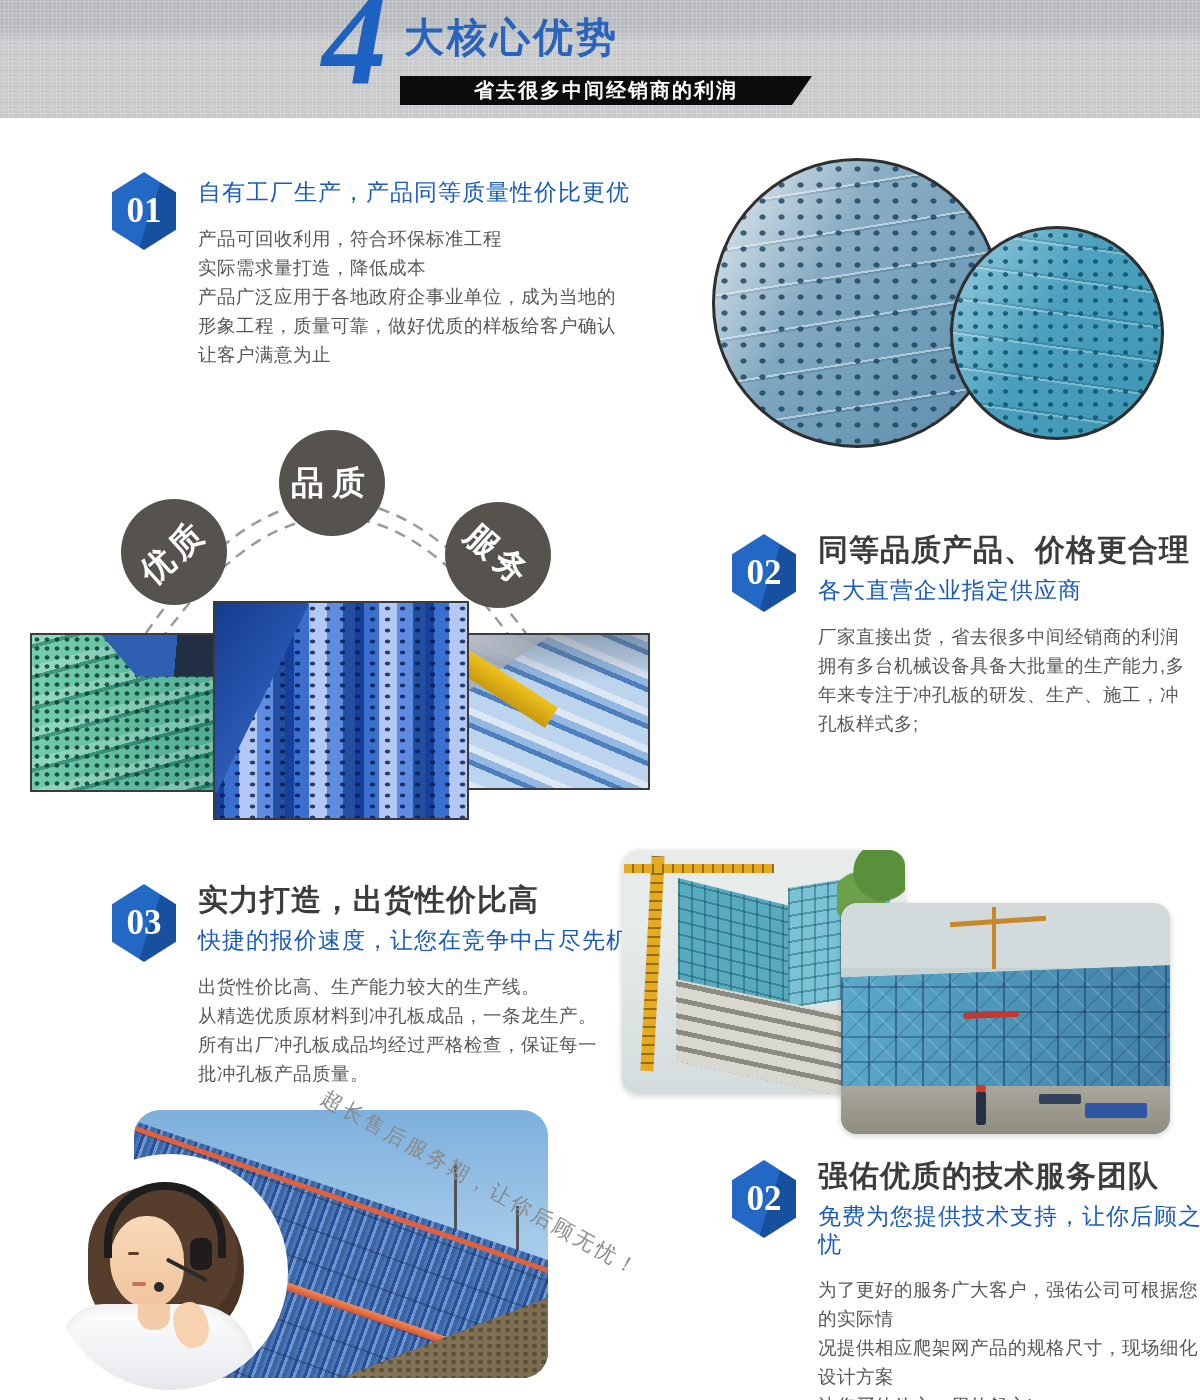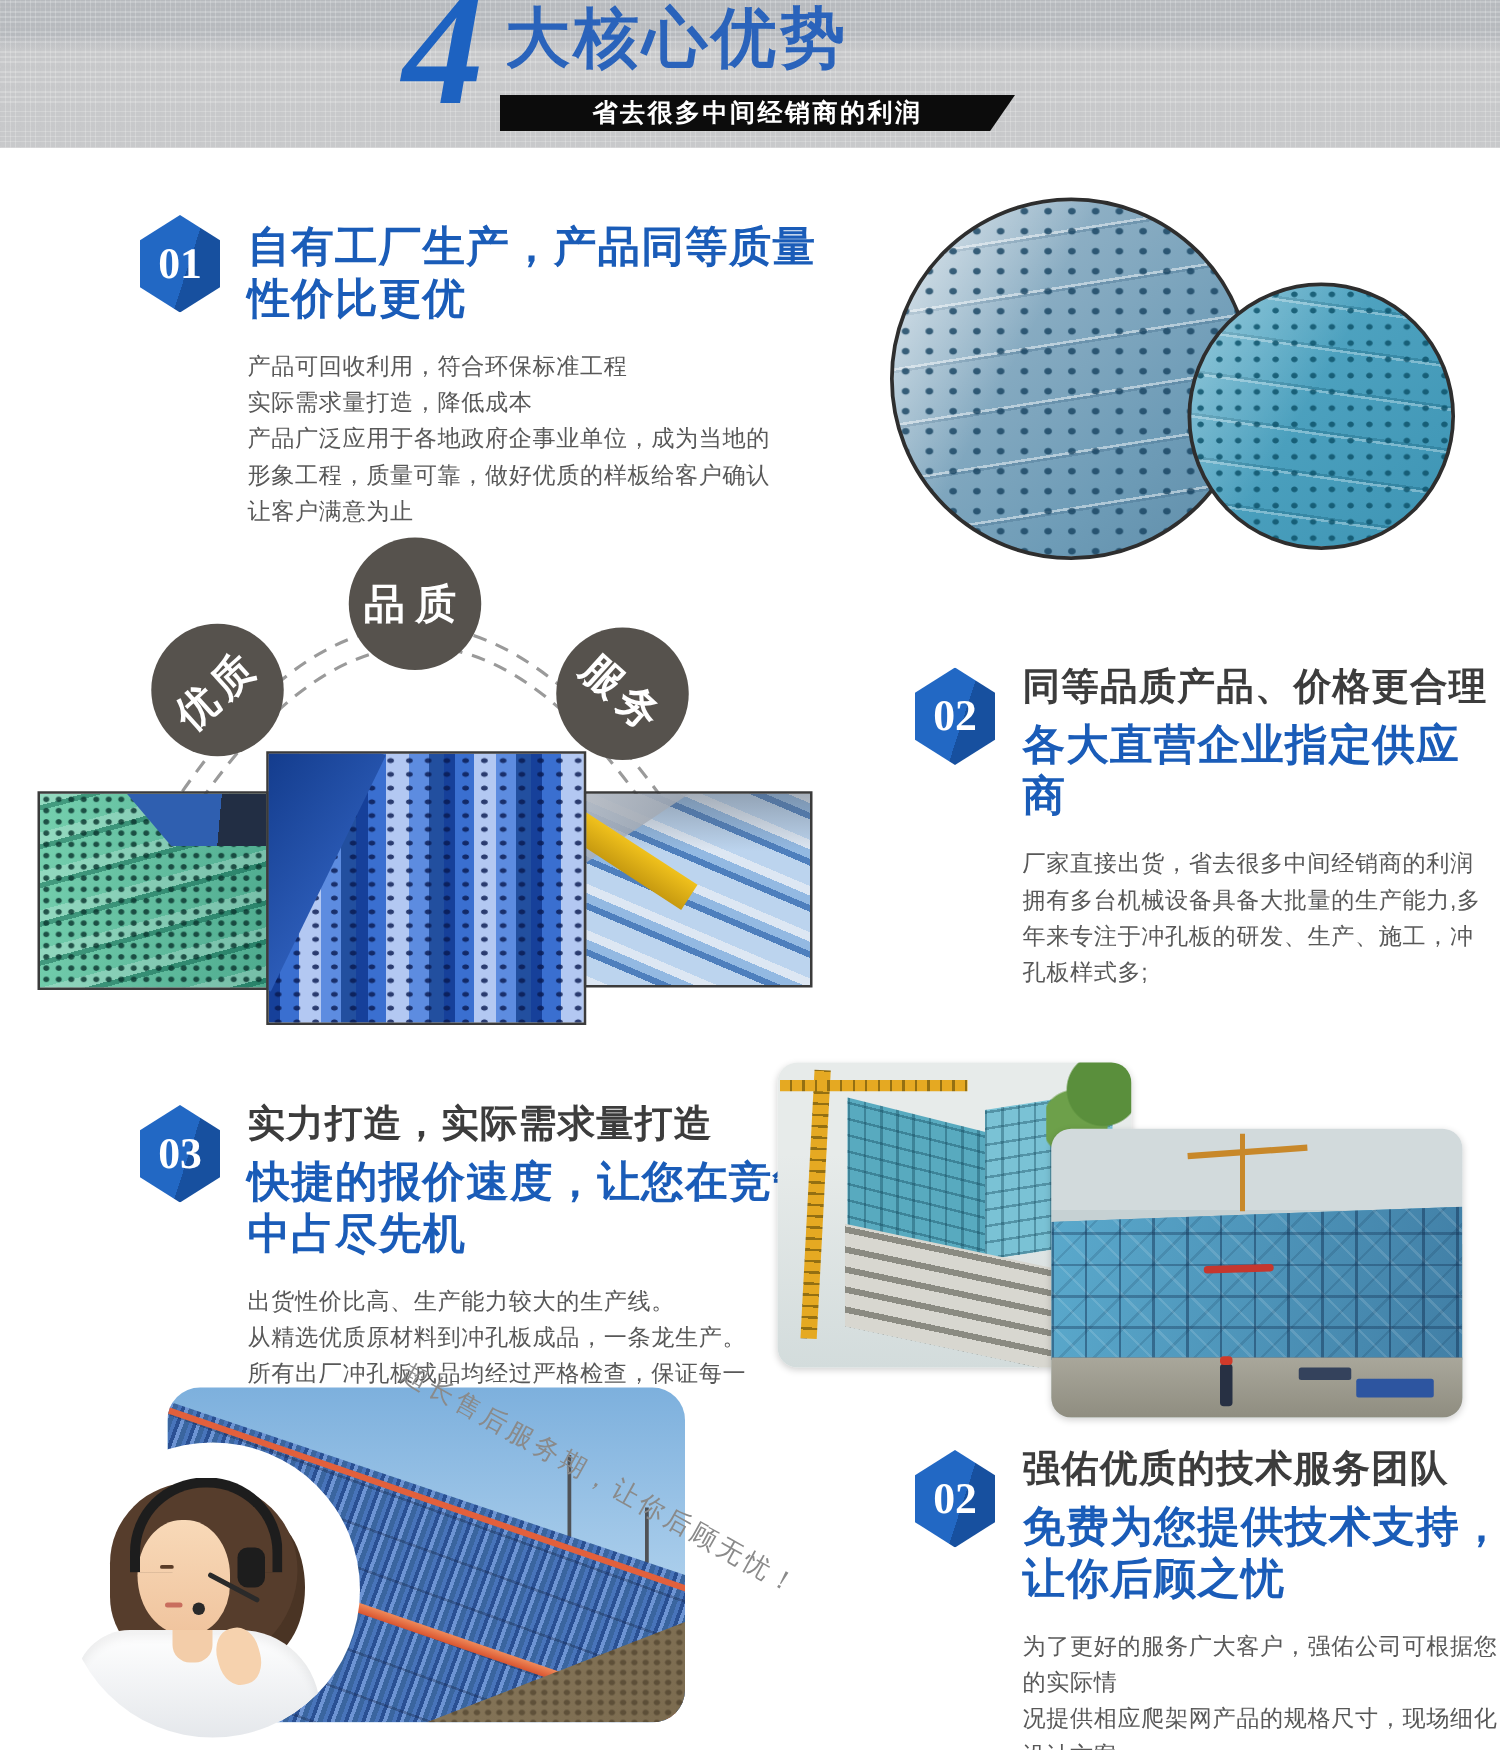--- a/index.html
+++ b/index.html
@@ -9,44 +9,44 @@
   
   .header{position:absolute;left:0;top:0;width:1200px;height:118px;background-color:#c5c6c8;
     background-image:
       repeating-linear-gradient(0deg, rgba(255,255,255,.20) 0 1px, transparent 1px 4px),
       repeating-linear-gradient(90deg, rgba(255,255,255,.20) 0 1px, transparent 1px 4px),
       repeating-linear-gradient(0deg, rgba(118,120,126,.18) 0 1px, transparent 1px 16px),
       repeating-linear-gradient(90deg, rgba(118,120,126,.18) 0 1px, transparent 1px 16px),
       linear-gradient(180deg,#b7babe 0 28px,#c8c9cb 40px);}
   .big4{position:absolute;left:322px;top:-26px;font-family:"Liberation Serif",serif;
         font-style:italic;font-weight:bold;font-size:130px;color:#1d62c1;line-height:1;}
-  .h-title{position:absolute;left:404px;top:6px;font-family:"Liberation Serif",serif;
-        font-weight:bold;font-size:52px;color:#2a63bb;letter-spacing:3px;line-height:1;}
+  .h-title{position:absolute;left:404px;top:18px;font-family:"Liberation Serif",serif;
+        font-weight:bold;font-size:40px;color:#2a63bb;letter-spacing:3px;line-height:1;}
   .h-tag{position:absolute;left:653px;top:32px;font-family:"Liberation Serif",serif;
         font-weight:bold;font-size:33px;color:#fff;line-height:1;letter-spacing:1px;}
   .banner{position:absolute;left:400px;top:76px;width:412px;height:29px;background:#0c0c0c;
         clip-path:polygon(0 0,100% 0,calc(100% - 20px) 100%,0 100%);
         display:flex;align-items:center;justify-content:center;}
   .banner span{color:#fff;font-weight:bold;font-size:20px;letter-spacing:2px;}
 
   
   .section{position:absolute;width:560px;}
   #sec1{left:112px;top:170px;}
   #sec2{left:732px;top:532px;width:470px;}
   #sec3{left:112px;top:882px;}
   #sec4{left:732px;top:1158px;width:475px;}
   .hex{position:absolute;left:0;top:2px;width:64px;height:78px;
        clip-path:polygon(50% 0,100% 26%,100% 74%,50% 100%,0 74%,0 26%);
        background:linear-gradient(108deg,#2268c4 0 58%,#17509f 58%);
        display:flex;align-items:center;justify-content:center;
        color:#fff;font-family:"Liberation Serif",serif;font-weight:bold;font-size:35px;}
   .st{margin-left:86px;font-weight:bold;font-size:30px;color:#3c3c3c;letter-spacing:1px;line-height:1.2;}
   .serif-title .st{font-family:"Liberation Serif",serif;}
-  .ss{margin-left:86px;margin-top:9px;font-family:"Liberation Serif",serif;font-weight:bold;
-      font-size:34px;color:#1a5cb8;letter-spacing:1px;line-height:1.2;}
+  .ss{margin-left:86px;margin-top:9px;font-family:"Liberation Serif",serif;font-weight:normal;
+      font-size:23px;color:#1a5cb8;letter-spacing:1px;line-height:1.2;}
   .sb{margin-left:86px;margin-top:17px;font-size:18.5px;line-height:29px;color:#585858;
       white-space:pre-line;letter-spacing:.5px;}
 
   
   .connectors{position:absolute;left:40px;top:410px;z-index:1;}
   .vcircle{position:absolute;width:106px;height:106px;border-radius:50%;background:#56524d;
       display:flex;align-items:center;justify-content:center;z-index:3;}
   .vcircle span{color:#fff;font-size:33px;font-weight:bold;letter-spacing:5px;}
   .vc-left{left:121px;top:499px;} .vc-left span{transform:rotate(-42deg);}
   .vc-top{left:279px;top:430px;}  .vc-top span{letter-spacing:8px;}
@@ -232,21 +232,21 @@
     <div class="st">同等品质产品、价格更合理</div>
     <div class="ss">各大直营企业指定供应商</div>
     <div class="sb">厂家直接出货，省去很多中间经销商的利润
 拥有多台机械设备具备大批量的生产能力,多
 年来专注于冲孔板的研发、生产、施工，冲
 孔板样式多;</div>
   </div>
 
   <div class="section serif-title" id="sec3">
     <div class="hex">03</div>
-    <div class="st">实力打造，实际需求量打造</div>
+    <div class="st">实力打造，出货性价比高</div>
     <div class="ss">快捷的报价速度，让您在竞争中占尽先机</div>
     <div class="sb">出货性价比高、生产能力较大的生产线。
 从精选优质原材料到冲孔板成品，一条龙生产。
 所有出厂冲孔板成品均经过严格检查，保证每一
 批冲孔板产品质量。</div>
   </div>
 
   <div class="photo photo-building">
     <div class="crane-mast"></div>
     <div class="crane-arm"></div>

